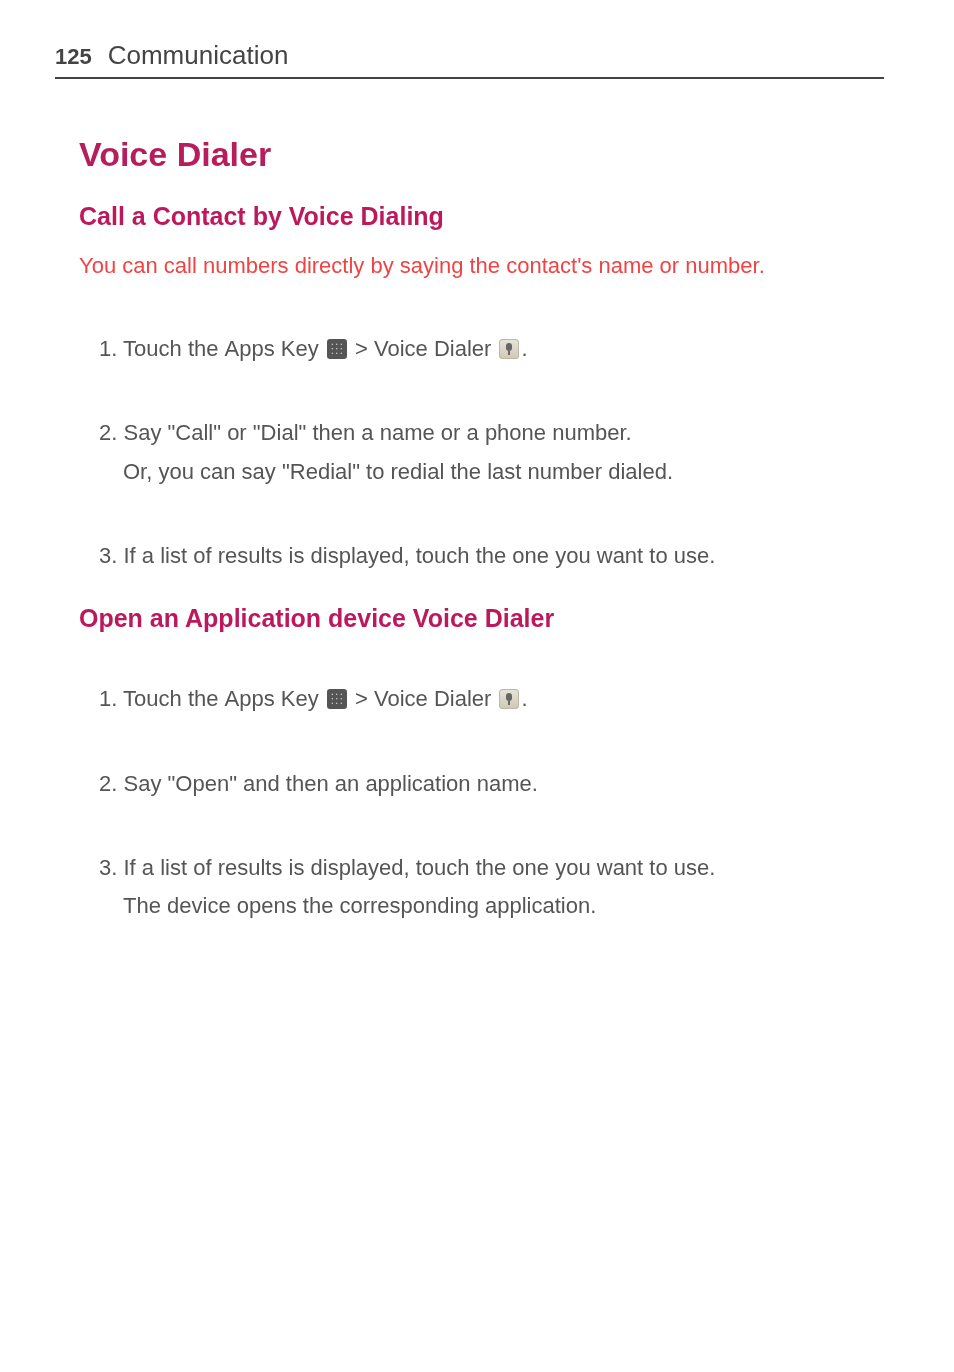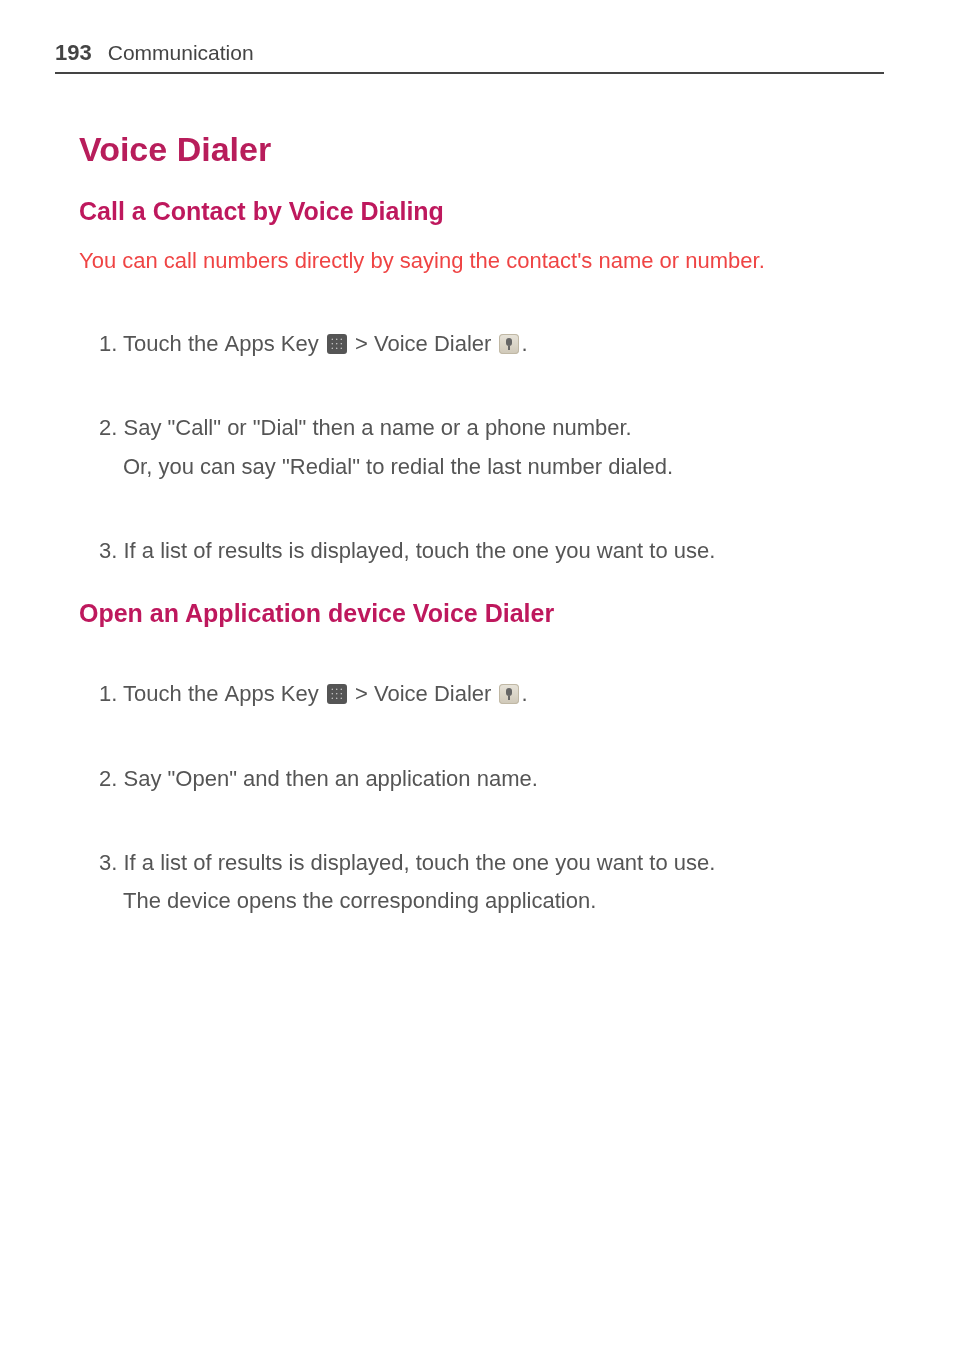--- a/index.html
+++ b/index.html
@@ -18,21 +18,21 @@
     padding-bottom: 6px;
     margin-bottom: 56px;
   }
   .page-number {
     font-size: 22px;
     font-weight: 600;
     color: #444;
     margin-right: 16px;
   }
   .chapter {
-    font-size: 21px;
+    font-size: 26px;
     color: #444;
     font-weight: 300;
   }
   h1.title {
     color: #b81d5b;
     font-size: 34px;
     font-weight: 600;
     margin: 0 0 28px 0;
     margin-left: 24px;
   }
@@ -115,21 +115,21 @@
   .sub-line {
     display:block;
     text-indent: 0;
     margin-top: 2px;
   }
 </style>
 </head>
 <body>
 
 <div class="header">
-  <span class="page-number">193</span>
+  <span class="page-number">125</span>
   <span class="chapter">Communication</span>
 </div>
 
 <h1 class="title">Voice Dialer</h1>
 
 <h2 class="subhead">Call a Contact by Voice Dialing</h2>
 
 <p class="body-text">You can call numbers directly by saying the contact's name or number.</p>
 
 <ol class="steps">

